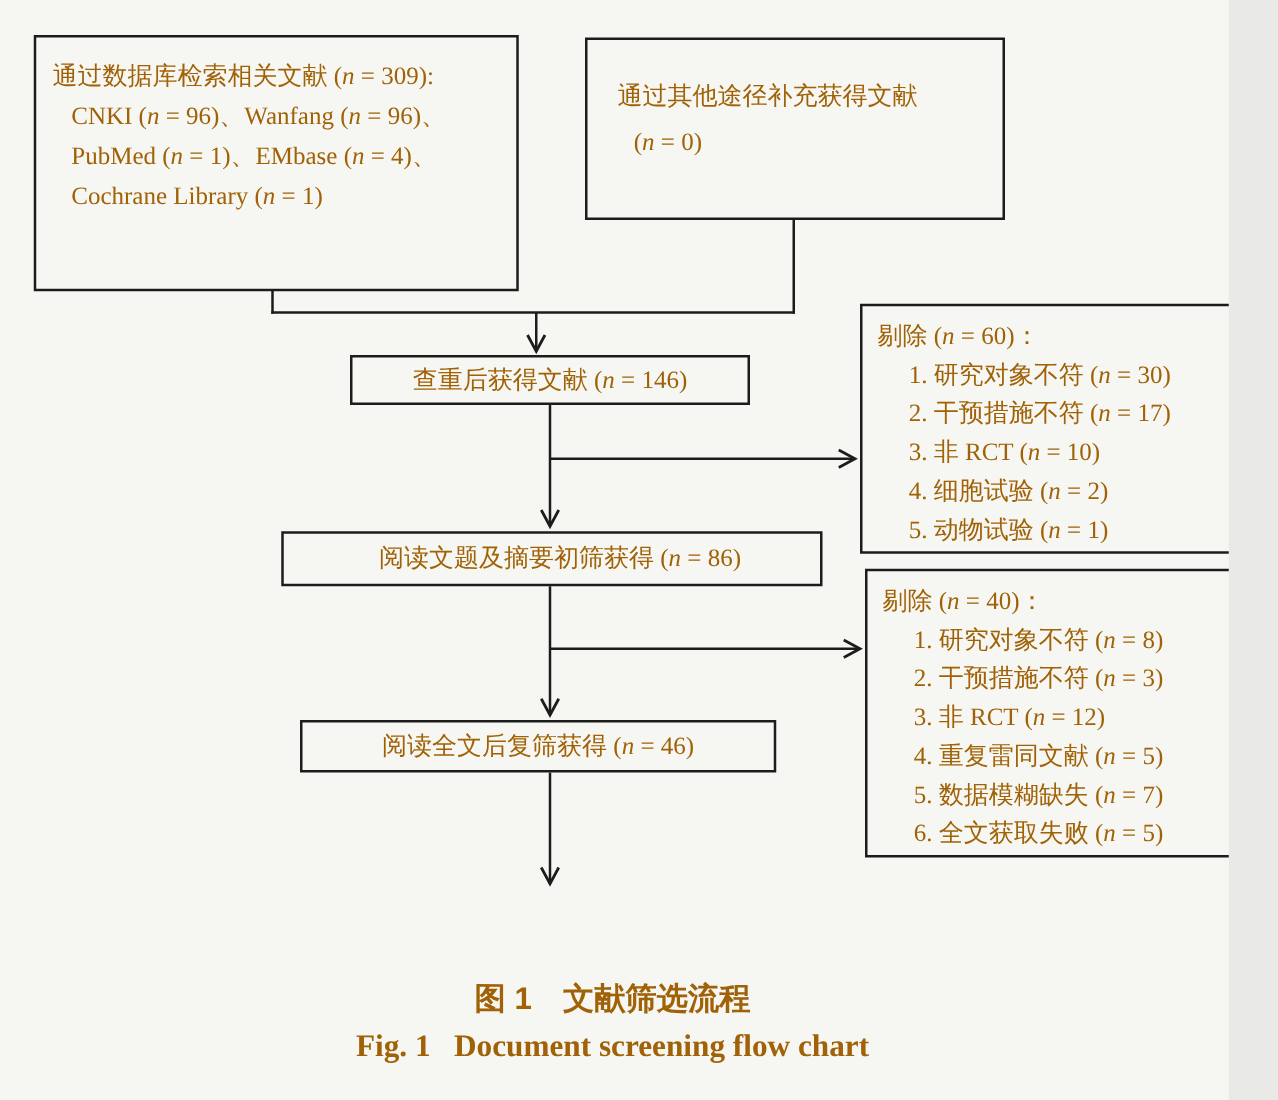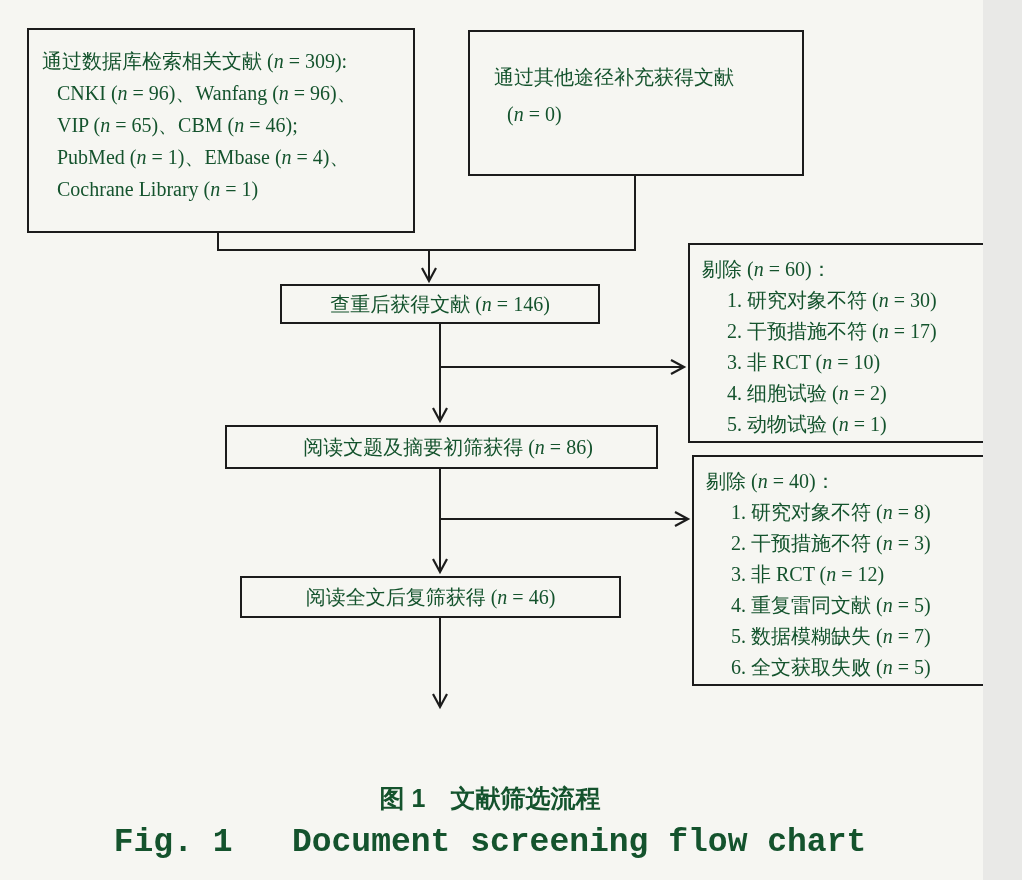--- a/index.html
+++ b/index.html
@@ -5,21 +5,21 @@
   html, body { margin: 0; padding: 0; }
   body {
     background: #e9e9e7;
     font-family: "Liberation Serif", "DejaVu Serif", serif;
   }
   .canvas {
     position: relative;
     width: 983px;
     height: 880px;
     background: #f6f6f2;
-    color: #14532d;
+    color: #a16207;
     overflow: hidden;
   }
   .arrows {
     position: absolute;
     left: 0; top: 0;
     width: 1022px; height: 880px;
     z-index: 1;
   }
   .box {
     position: absolute;
@@ -58,22 +58,22 @@
     white-space: pre;
     z-index: 2;
   }
   .caption-zh {
     top: 782px;
     font-size: 25px;
     font-family: "Liberation Sans", "DejaVu Sans", sans-serif;
   }
   .caption-en {
     top: 824px;
-    font-size: 33px;
-    font-family: Liberation Mono, monospace;
+    font-size: 25px;
+    font-family: Liberation Serif, serif;
   }
   i { font-style: italic; }
 </style>
 </head>
 <body>
 
 <div class="canvas">
 
   <svg class="arrows" viewBox="0 0 1022 880" xmlns="http://www.w3.org/2000/svg" aria-hidden="true">
     <defs>
@@ -90,21 +90,20 @@
       <path d="M440,367 L684,367" marker-end="url(#ah)"></path>
       <path d="M440,469 L440,572" marker-end="url(#ah)"></path>
       <path d="M440,519 L688,519" marker-end="url(#ah)"></path>
       <path d="M440,618 L440,707" marker-end="url(#ah)"></path>
     </g>
   </svg>
 
   <div class="box db-box">
     <div>通过数据库检索相关文献 (<i>n</i> = 309):</div>
     <div class="sub">CNKI (<i>n</i> = 96)、Wanfang (<i>n</i> = 96)、</div>
-    <div class="sub">VIP (<i>n</i> = 65)、CBM (<i>n</i> = 46);</div>
     <div class="sub">PubMed (<i>n</i> = 1)、EMbase (<i>n</i> = 4)、</div>
     <div class="sub">Cochrane Library (<i>n</i> = 1)</div>
   </div>
 
   <div class="box other-box">
     <div class="l1">通过其他途径补充获得文献</div>
     <div class="l2">(<i>n</i> = 0)</div>
   </div>
 
   <div class="box center dedup-box">

